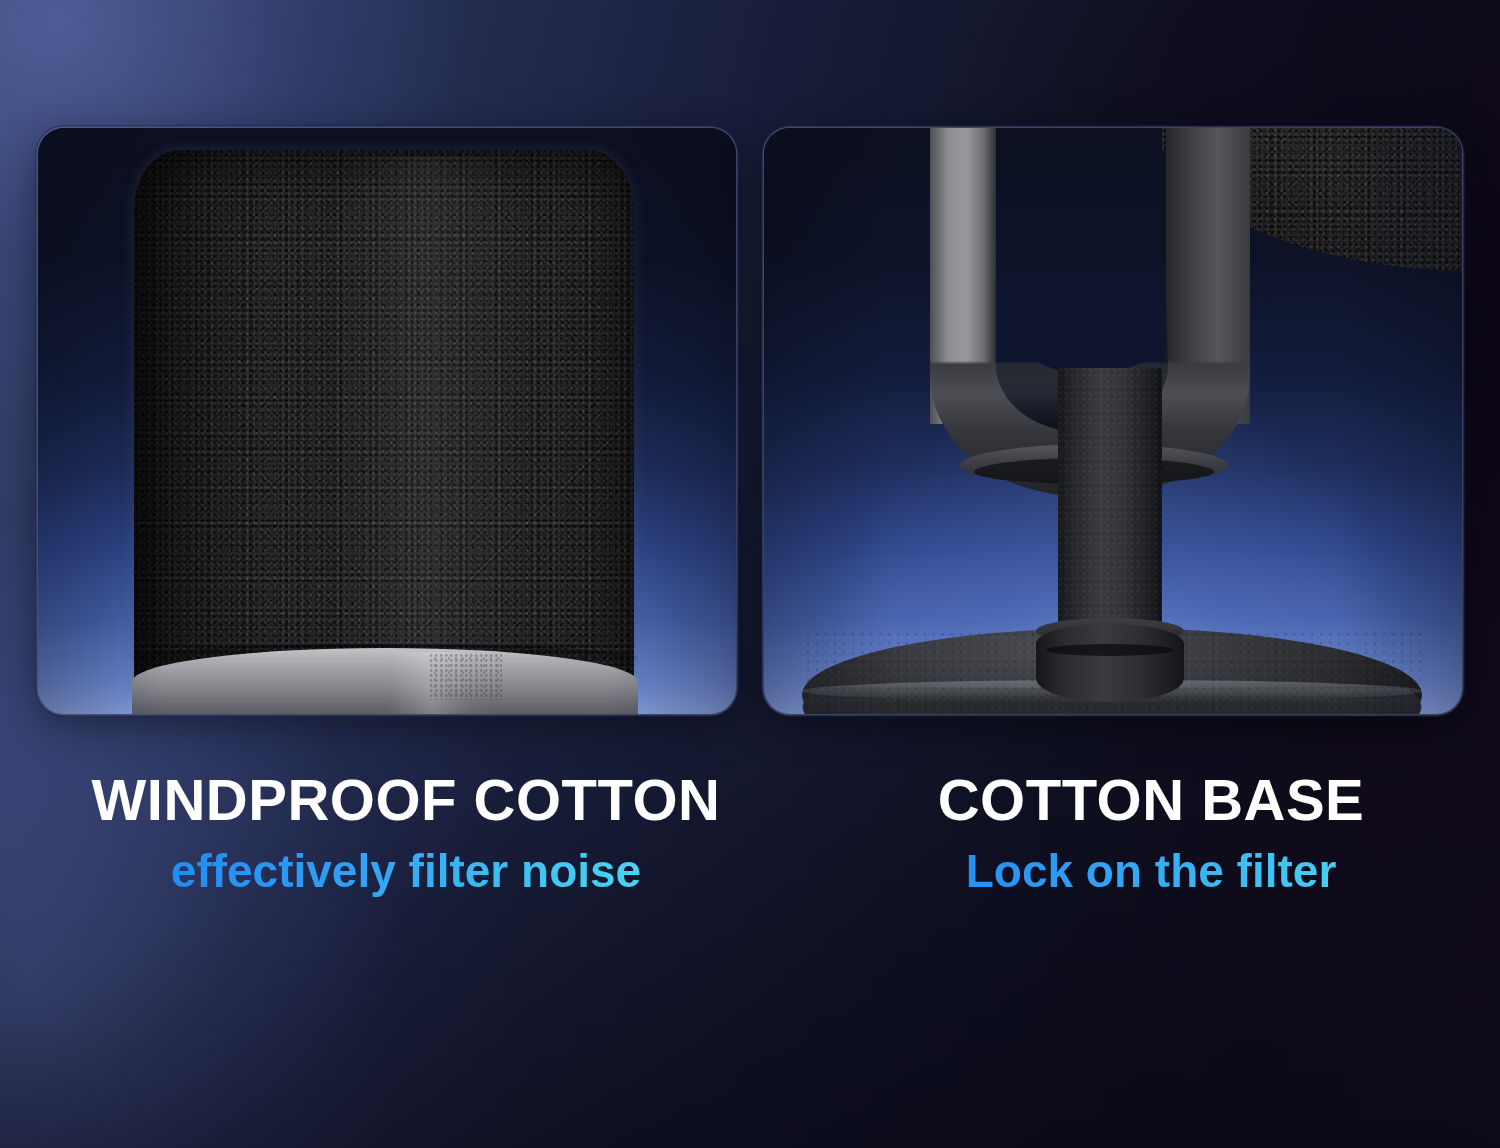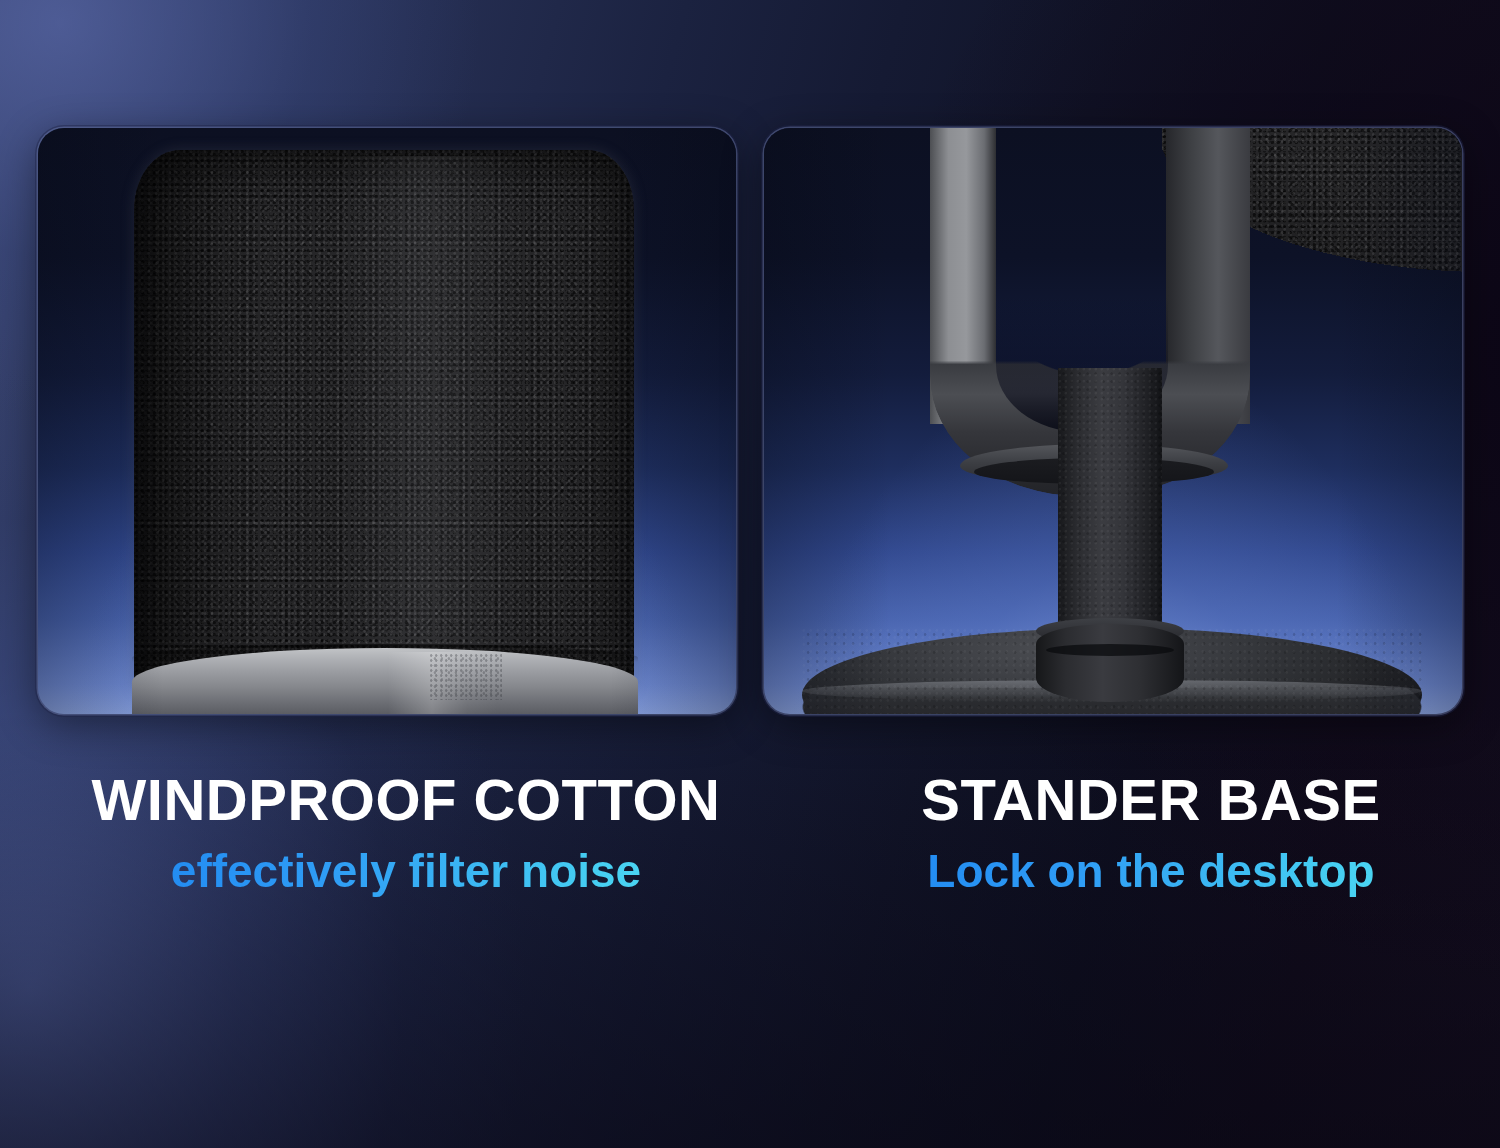--- a/index.html
+++ b/index.html
@@ -493,18 +493,18 @@
 
     <div class="card-inner-shade"></div>
   </div>
 
   <div id="captions">
     <div class="caption-col" id="caption-col-left">
       <div class="caption-title">WINDPROOF COTTON</div>
       <div class="caption-sub">effectively filter noise</div>
     </div>
     <div class="caption-col" id="caption-col-right">
-      <div class="caption-title">STANDER BASE</div>
-      <div class="caption-sub">Lock on the desktop</div>
+      <div class="caption-title">COTTON BASE</div>
+      <div class="caption-sub">Lock on the filter</div>
     </div>
   </div>
 
 </div>
 
 </body></html>

